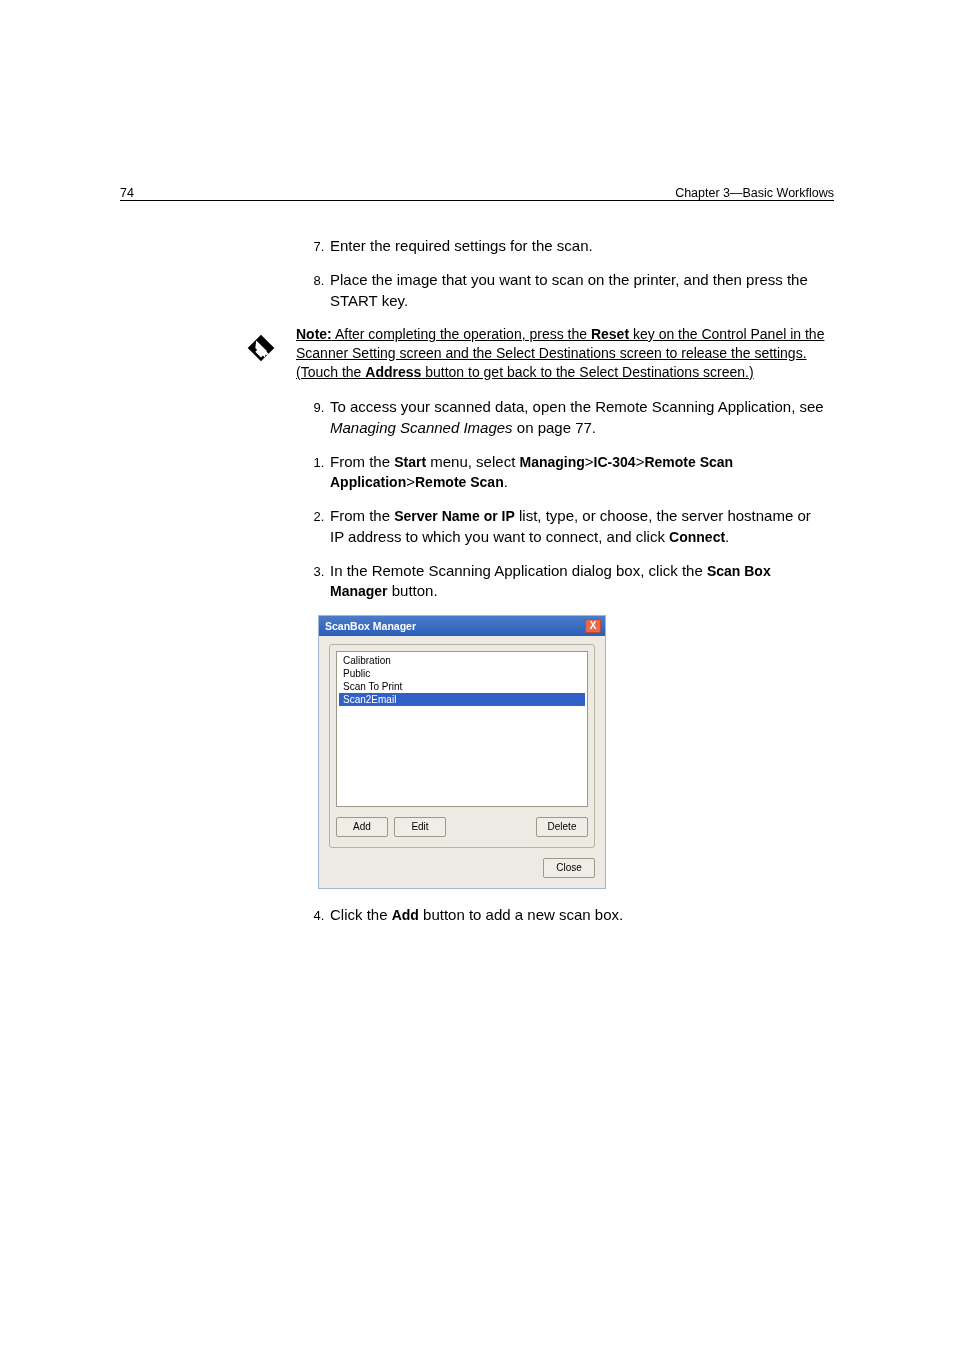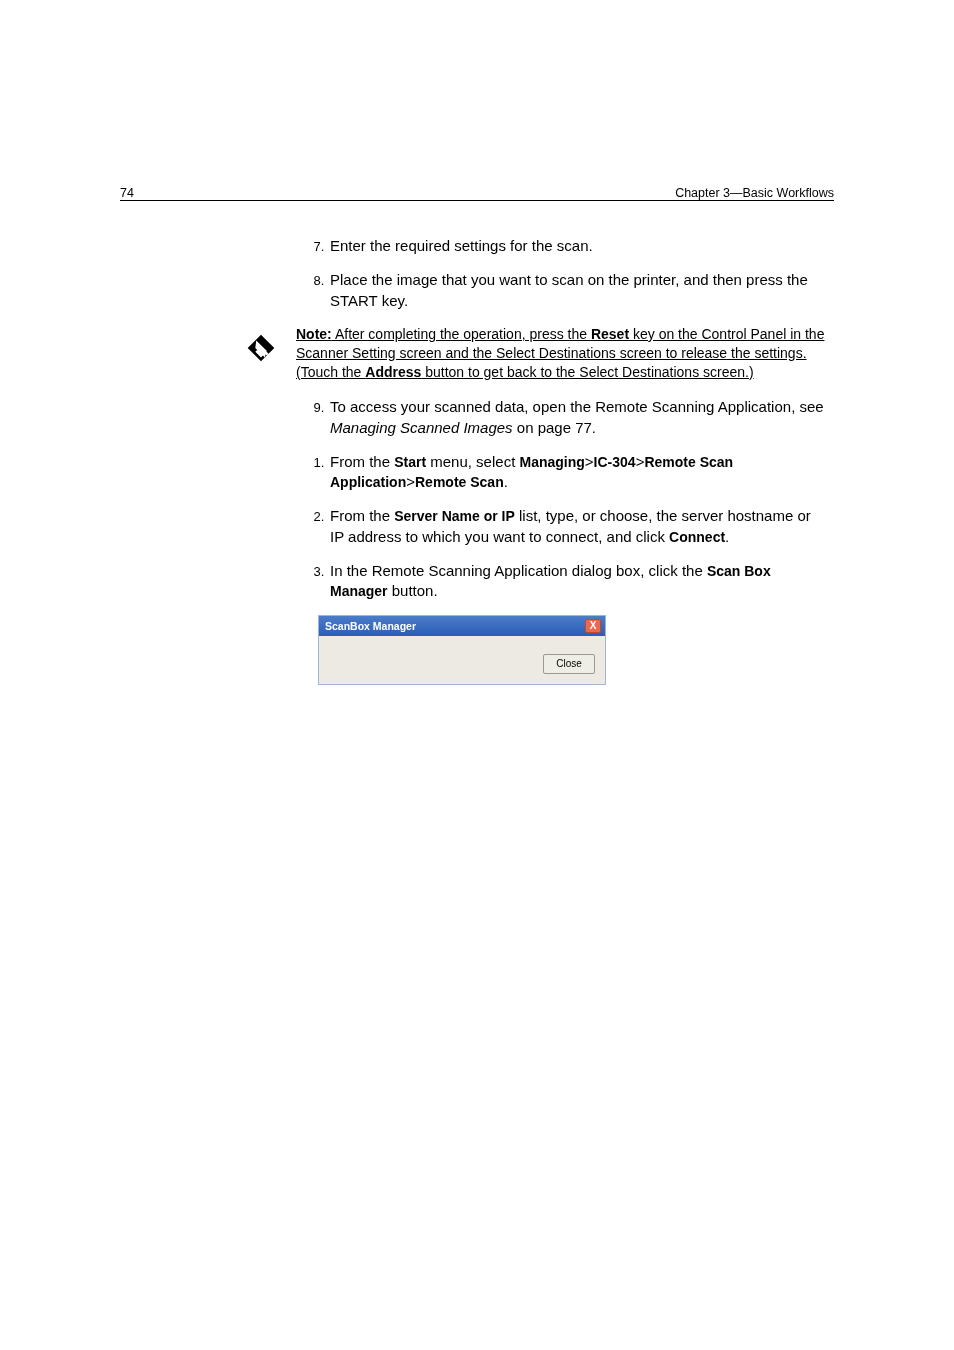--- a/index.html
+++ b/index.html
@@ -206,21 +206,40 @@
         <span>In the Remote Scanning Application dialog box, click the </span><span class="bold">Scan Box Manager</span><span> button.</span>
       </li>
     </ol>
 
     <div class="screenshot">
       <div class="sb-titlebar">
         <span>ScanBox Manager</span>
         <div class="sb-close">X</div>
       </div>
       <div class="sb-body">
+        <div class="sb-panel">
+          <div class="sb-list">
+            <div>Calibration</div>
+            <div>Public</div>
+            <div>Scan To Print</div>
+            <div class="sel">Scan2Email</div>
+          </div>
+          <div class="sb-btnrow">
+            <div class="sb-btn">Add</div>
+            <div class="sb-btn">Edit</div>
+            <div class="spacer"></div>
+            <div class="sb-btn">Delete</div>
+          </div>
+        </div>
         <div class="sb-closerow">
           <div class="sb-btn">Close</div>
         </div>
       </div>
     </div>
 
+    <ol class="steps" start="4">
+      <li>
+        <span>Click the </span><span class="bold">Add</span><span> button to add a new scan box.</span>
+      </li>
+    </ol>
 
   </div>
 </div>
 
 </body></html>

